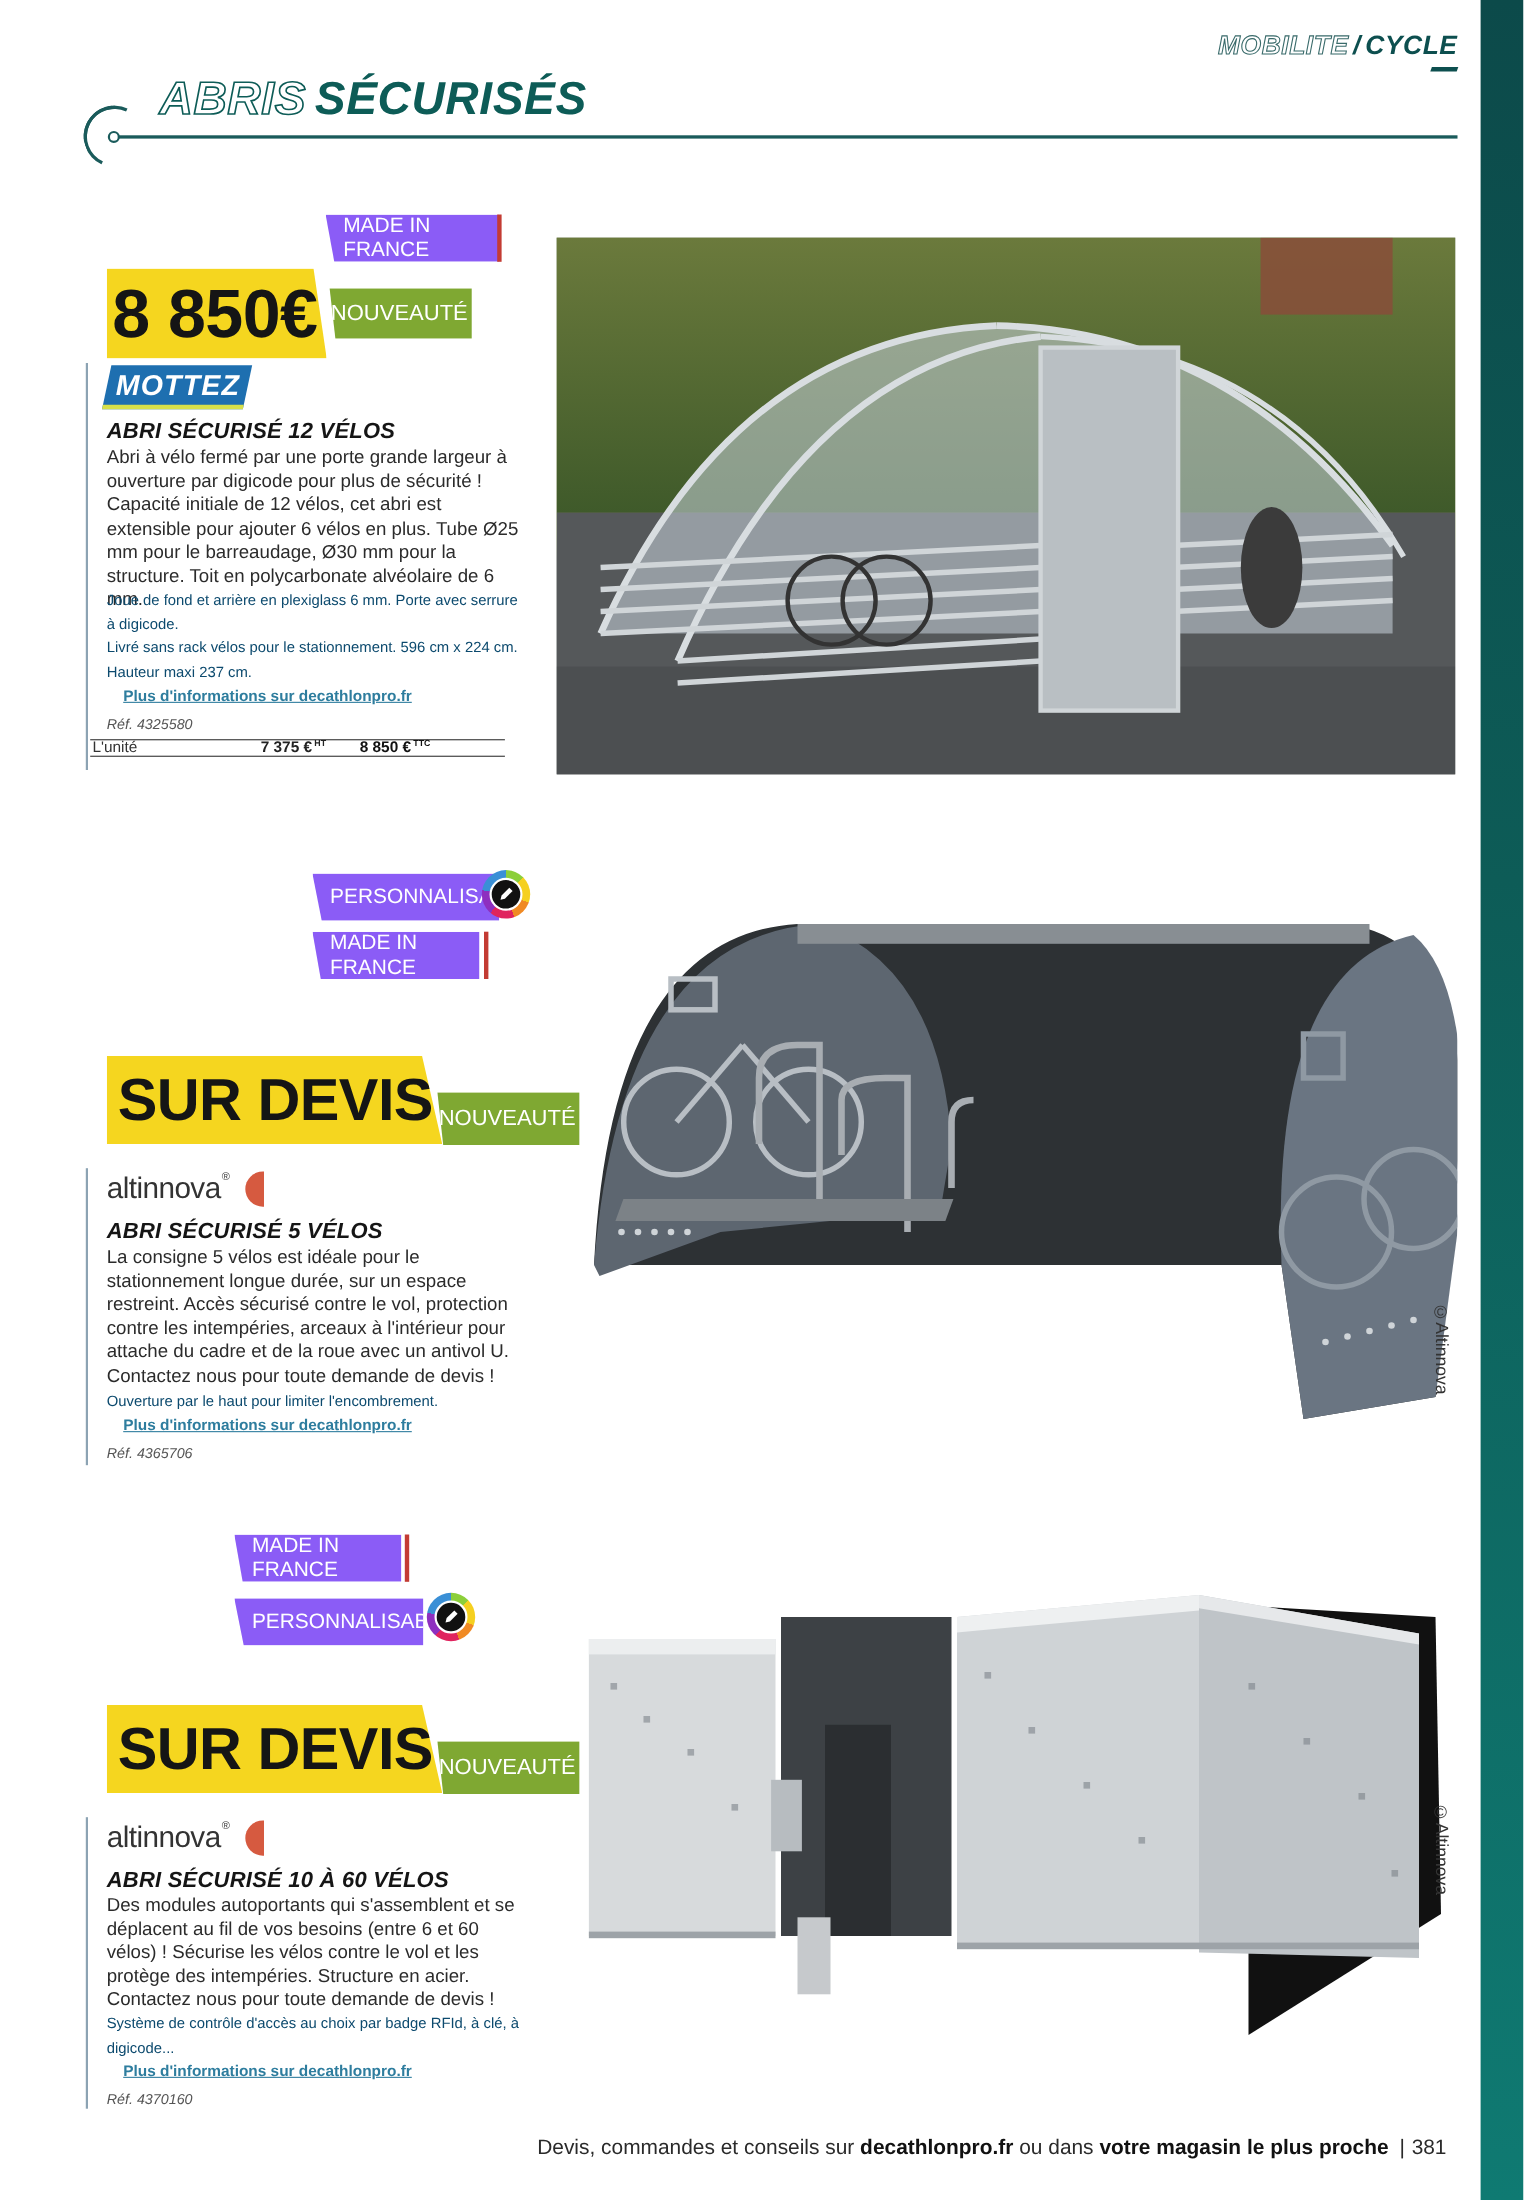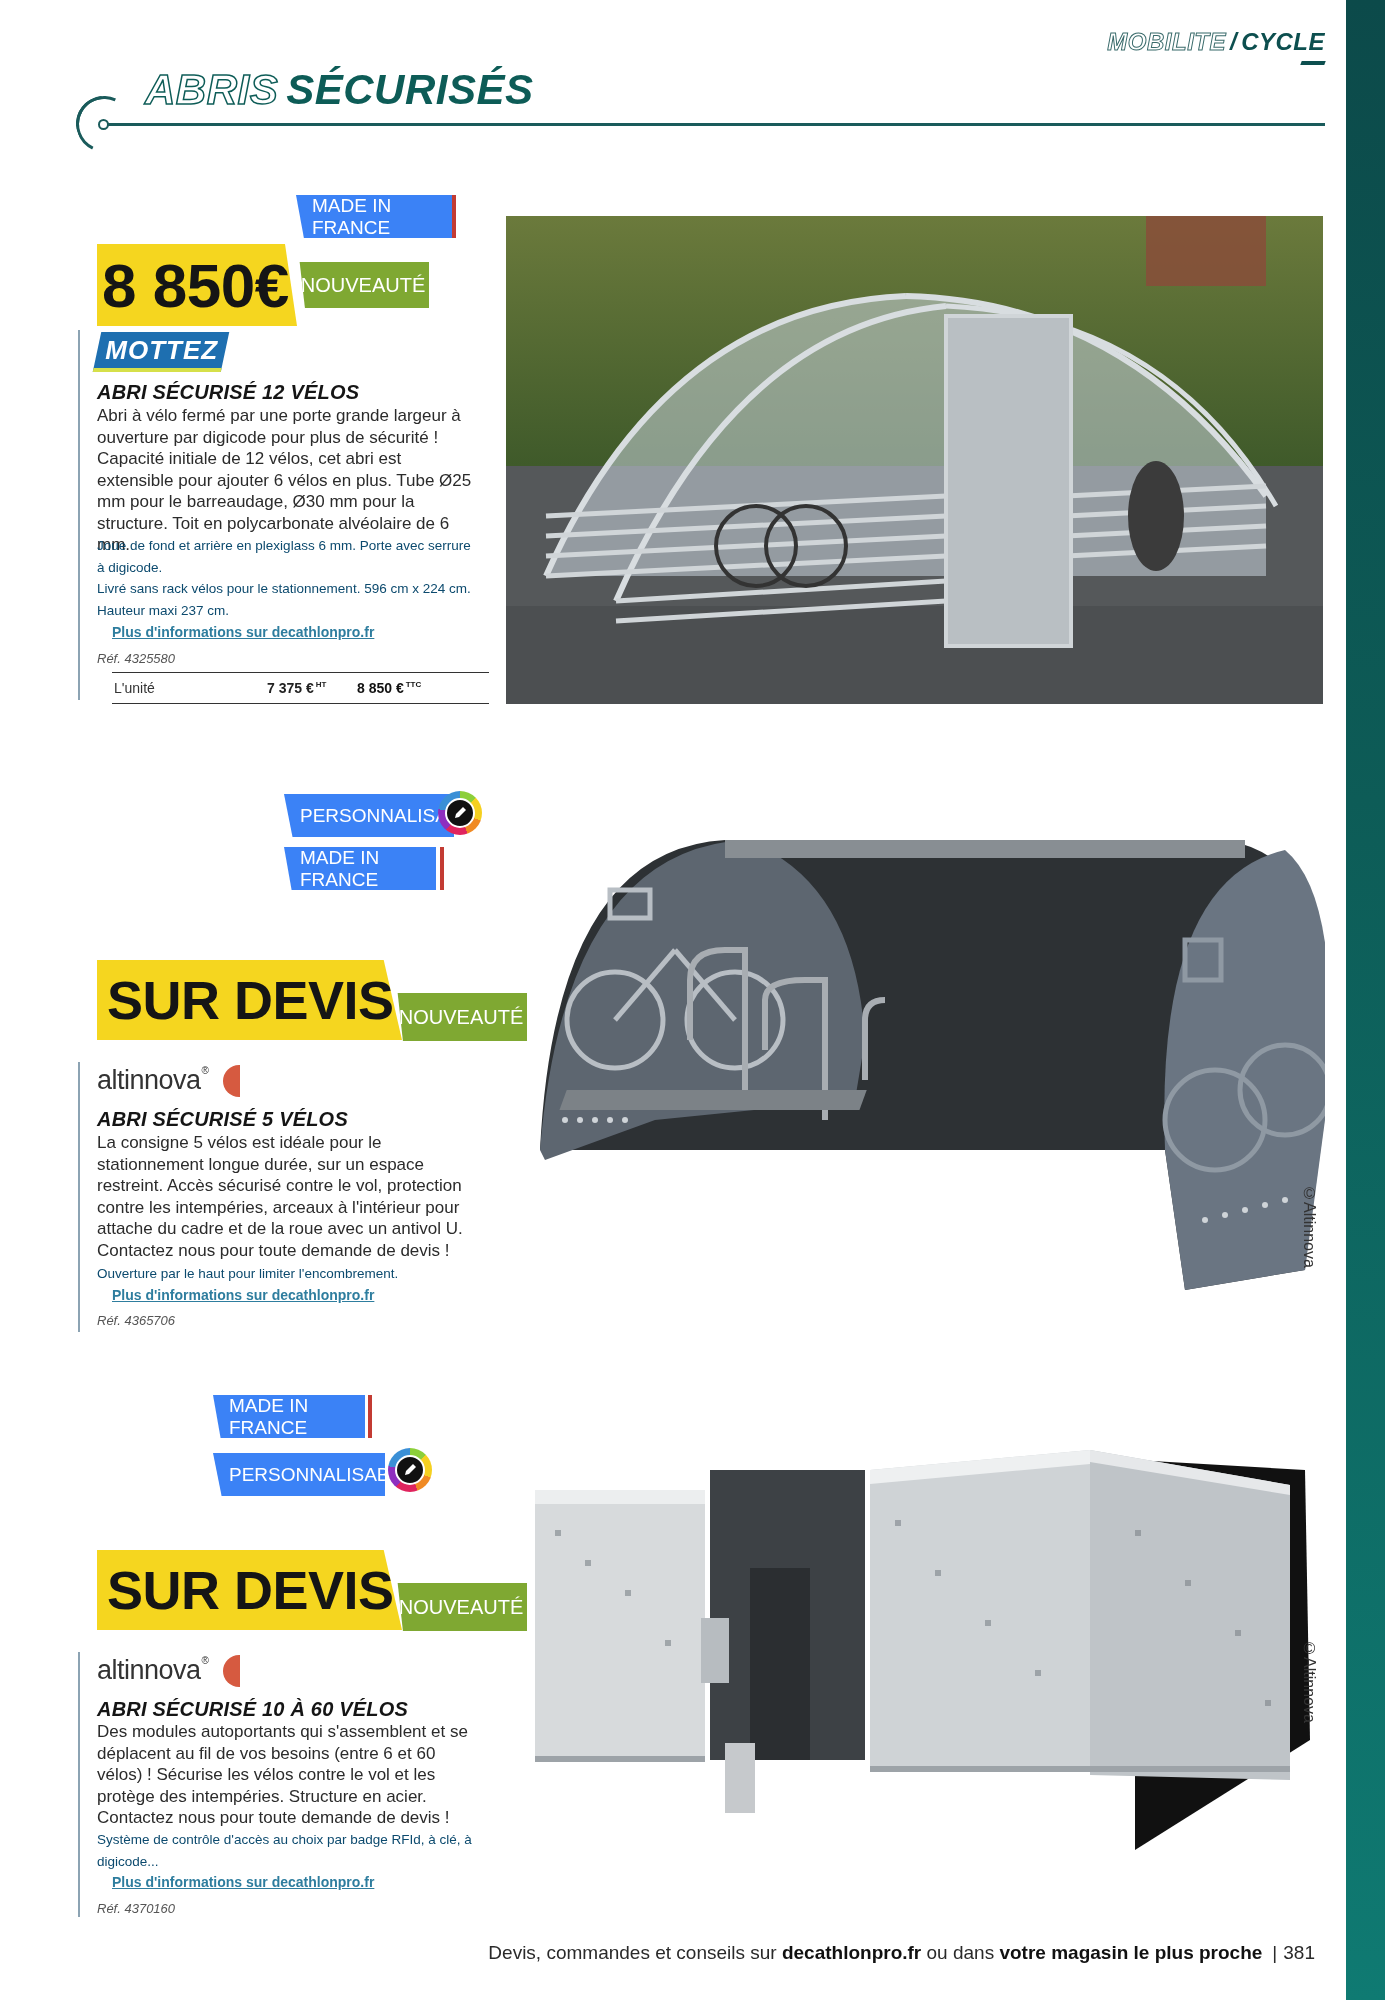--- a/index.html
+++ b/index.html
@@ -16,21 +16,21 @@
   .section-tag-underline { position: absolute; right: 60px; top: 61px; width: 24px; height: 4px; background: #0d4f4f; transform: skewX(-20deg); }
 
   .page-title { position: absolute; left: 145px; top: 66px; font-size: 42px; font-style: italic; font-weight: bold; letter-spacing: 0.5px; }
   .page-title .outline { color: #fff; -webkit-text-stroke: 1.5px #0d5c57; }
   .page-title .solid { color: #0d5c57; margin-left: 8px; }
   .title-line { position: absolute; left: 100px; top: 123px; width: 1225px; height: 3px; background: #1a5b5b; }
   .title-arc { position: absolute; left: 76px; top: 96px; width: 56px; height: 56px; border: 3px solid #1a5b5b; border-radius: 50%; border-right-color: transparent; border-bottom-color: transparent; transform: rotate(-20deg); }
   .title-arc2 { position: absolute; left: 76px; top: 96px; width: 56px; height: 56px; border: 3px solid transparent; border-left-color: #1a5b5b; border-radius: 50%; transform: rotate(40deg); }
   .title-dot { position: absolute; left: 98px; top: 119px; width: 11px; height: 11px; border: 2px solid #1a5b5b; border-radius: 50%; background: #fff; }
 
-  .badge { position: absolute; height: 43px; background: #3b82f6; color: #fff; font-family: "Liberation Sans", sans-serif; font-size: 19px; display: flex; align-items: center; padding-left: 16px; clip-path: polygon(0 0, 100% 0, 100% 100%, 5% 100%); }
+  .badge { position: absolute; height: 43px; background: #8b5cf6; color: #fff; font-family: "Liberation Sans", sans-serif; font-size: 19px; display: flex; align-items: center; padding-left: 16px; clip-path: polygon(0 0, 100% 0, 100% 100%, 5% 100%); }
 
   .perso-icon { position: absolute; width: 44px; height: 44px; border-radius: 50%;
     background: conic-gradient(#8ccf3a 0 45deg, #f5d020 45deg 110deg, #f08a24 110deg 160deg, #e0245e 160deg 220deg, #8e2fbf 220deg 280deg, #3a8fd6 280deg 360deg);
     display: flex; align-items: center; justify-content: center; }
   .perso-icon .inner { width: 30px; height: 30px; border-radius: 50%; background: #111; border: 2px solid #fff; display: flex; align-items: center; justify-content: center; }
 
   .price-tag { position: absolute; background: #f5d61f; color: #151515; font-weight: bold; display: flex; align-items: center; clip-path: polygon(0 0, 94% 0, 100% 100%, 0 100%); font-family: "Liberation Sans", sans-serif; letter-spacing: -0.5px; }
   .new-tag { position: absolute; background: #7fa832; color: #fff; font-size: 20px; display: flex; align-items: center; justify-content: center; clip-path: polygon(2% 0, 100% 0, 100% 100%, 6% 100%); }
 
   .accent-line { position: absolute; left: 78px; width: 2px; background: #8ca3b3; }
@@ -42,21 +42,21 @@
   .altinnova-logo .word { font-size: 27px; color: #333; letter-spacing: -0.5px; }
   .altinnova-logo .reg { font-size: 10px; color: #333; vertical-align: super; margin-left: 1px; margin-right: 14px; }
   .altinnova-logo .half { width: 17px; height: 32px; background: #d65a40; border-radius: 32px 0 0 32px; }
 
   .product-name { position: absolute; left: 97px; font-size: 20px; font-weight: bold; font-style: italic; color: #151515; letter-spacing: 0.2px; }
   .desc-main { position: absolute; left: 97px; width: 380px; font-size: 17px; line-height: 21.5px; color: #2b2b2b; }
   .desc-small { position: absolute; left: 97px; width: 380px; font-size: 13.5px; line-height: 21.5px; color: #0c4a6e; }
   .more-link { position: absolute; left: 97px; font-size: 14px; font-weight: bold; color: #2e7d9e; margin-left: 15px; }
   .ref { position: absolute; left: 97px; font-size: 13px; font-style: italic; color: #555; }
 
-  .price-table { position: absolute; left: 112px; top: 672px; width: 377px; border-top: 1.5px solid #333; border-bottom: 1.5px solid #333; height: 32px; display: flex; align-items: center; font-size: 14px; }
+  .price-table { position: absolute; left: 82px; top: 672px; width: 377px; border-top: 1.5px solid #333; border-bottom: 1.5px solid #333; height: 16px; display: flex; align-items: flex-end; font-size: 14px; }
   .price-table .label { width: 155px; padding-left: 2px; color: #333; }
   .price-table .ht { width: 90px; font-weight: bold; color: #222; }
   .price-table .ttc { font-weight: bold; color: #111; }
   .price-table sup { font-size: 8px; margin-left: 2px; }
 
   .product-image { position: absolute; overflow: hidden; }
   .img1 { left: 506px; top: 216px; width: 817px; height: 488px; background: linear-gradient(180deg, #5c6d3a 0%, #6f7d45 35%, #5b6a38 55%, #4a4f4c 60%, #5a5d5e 100%); }
   .credit { position: absolute; font-size: 16px; color: #333; writing-mode: vertical-rl; }
 
   .footer { position: absolute; right: 70px; top: 1942px; font-size: 19px; color: #2a2a2a; }

